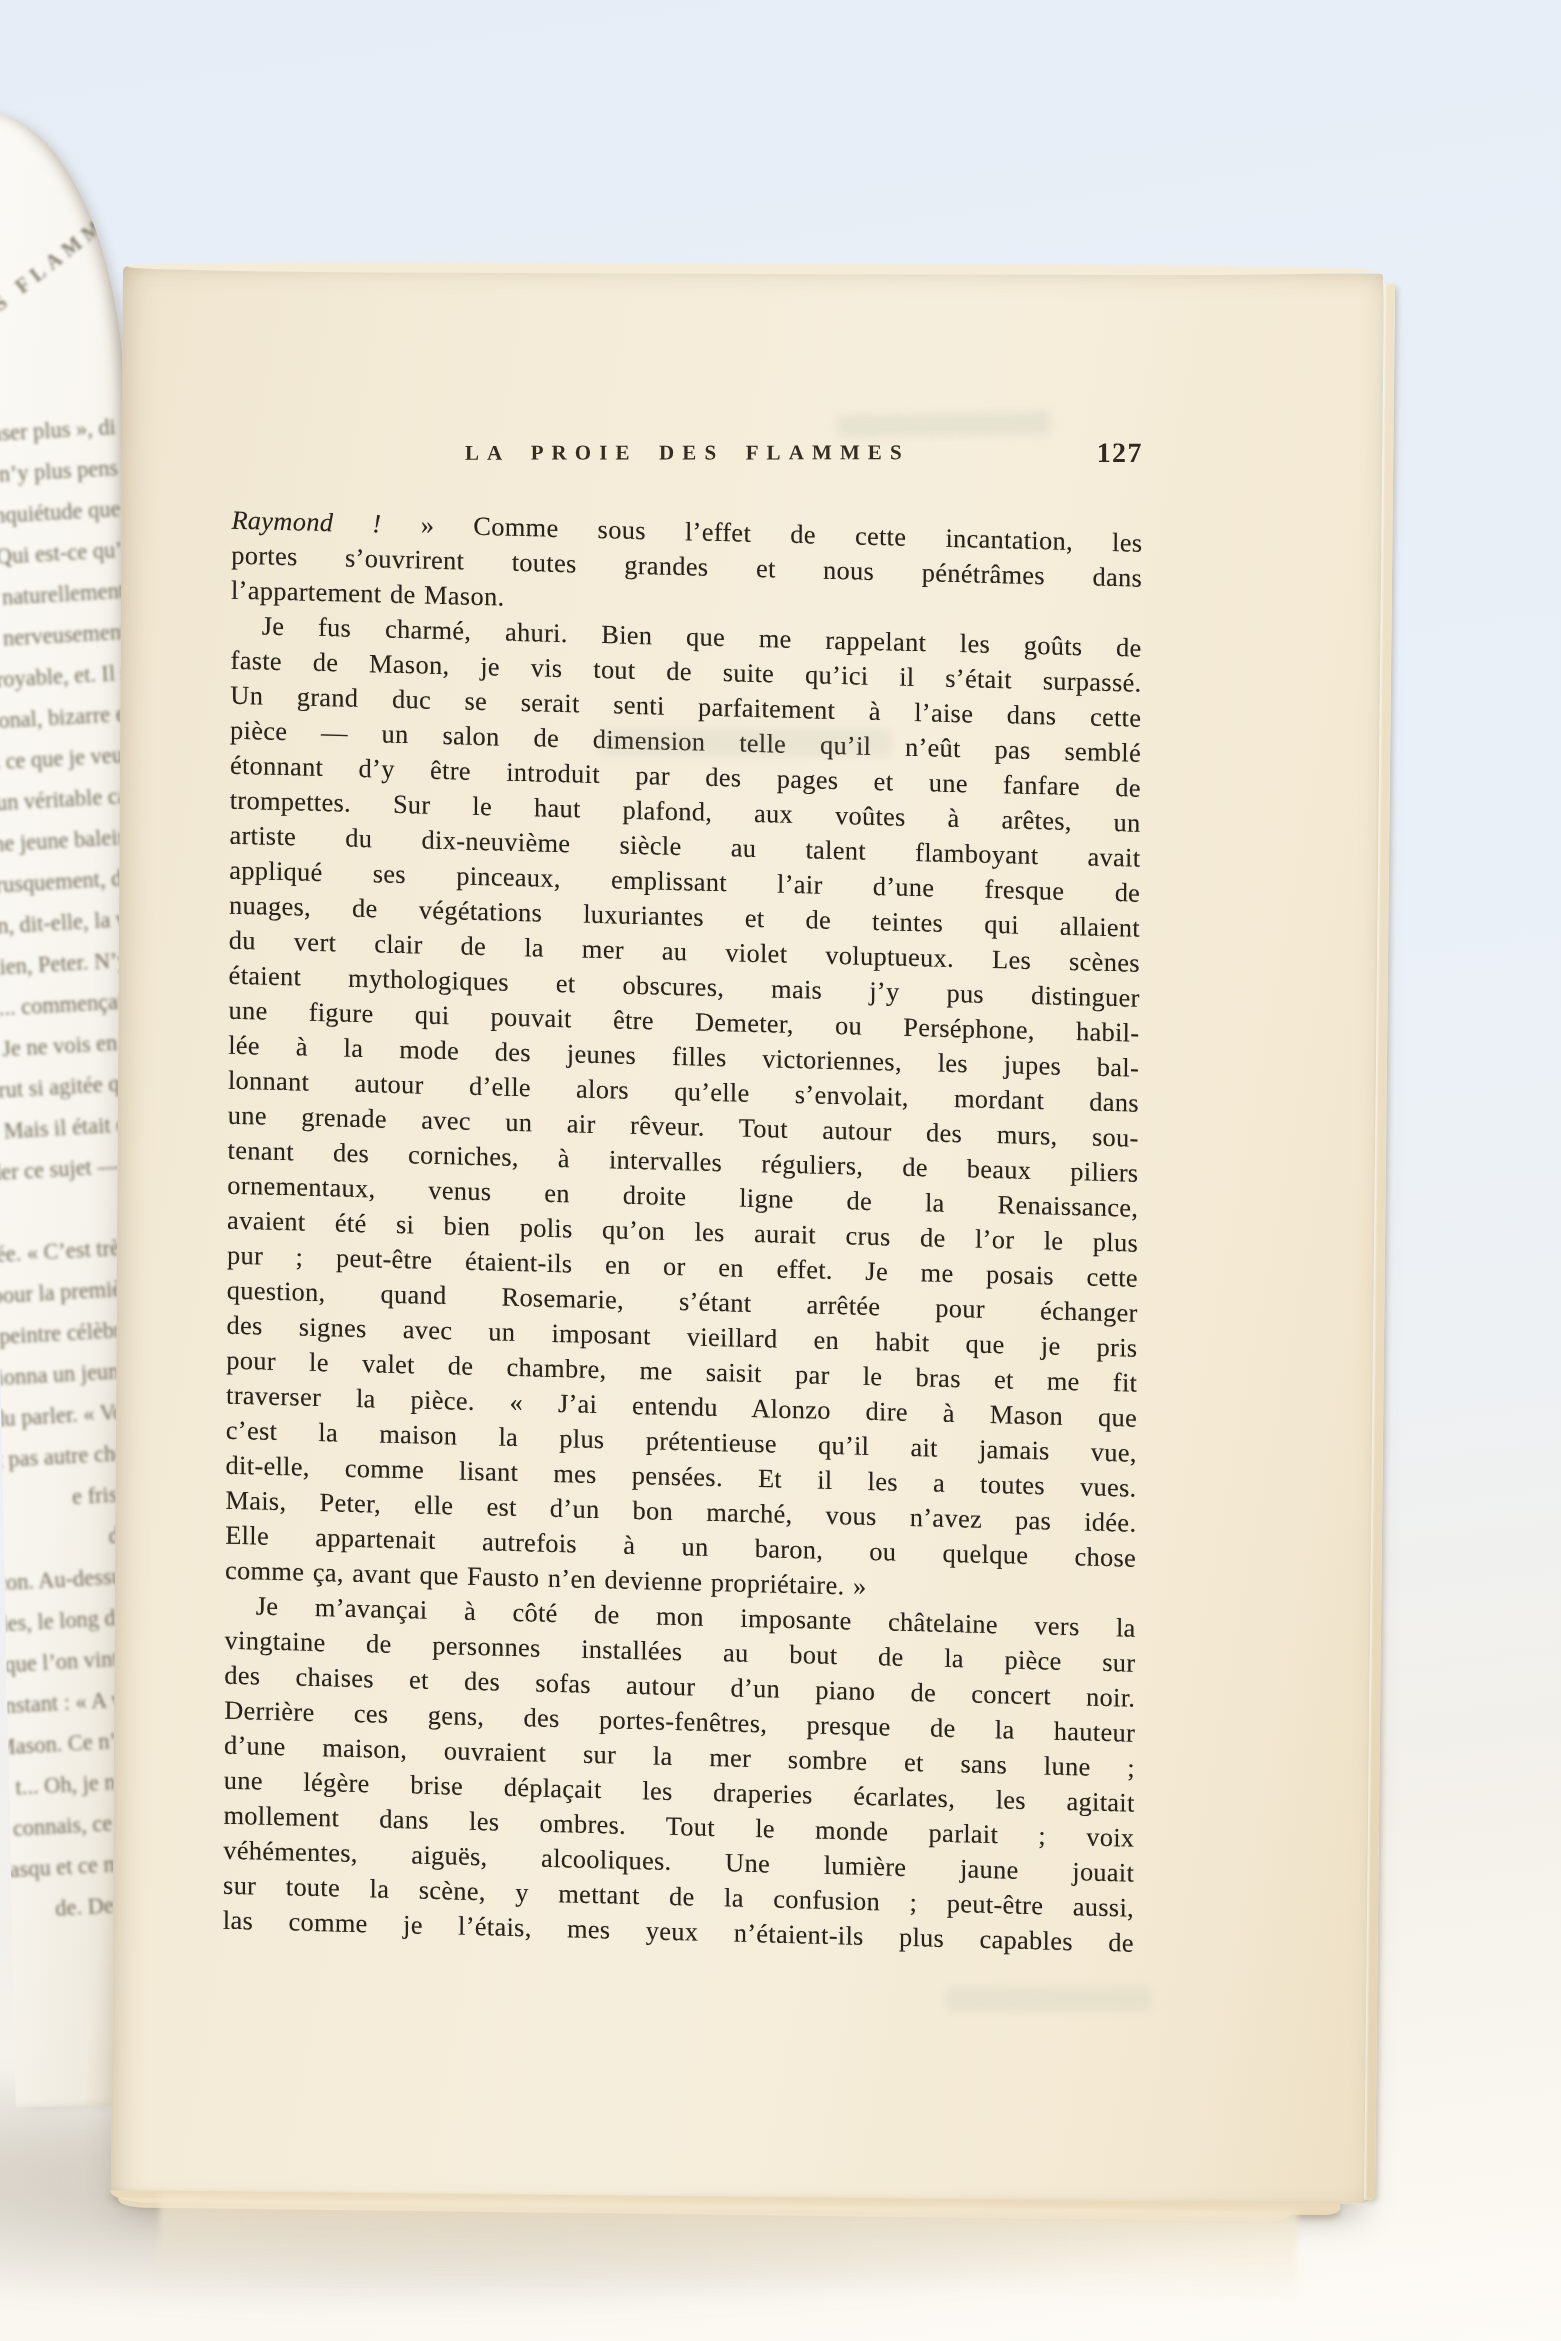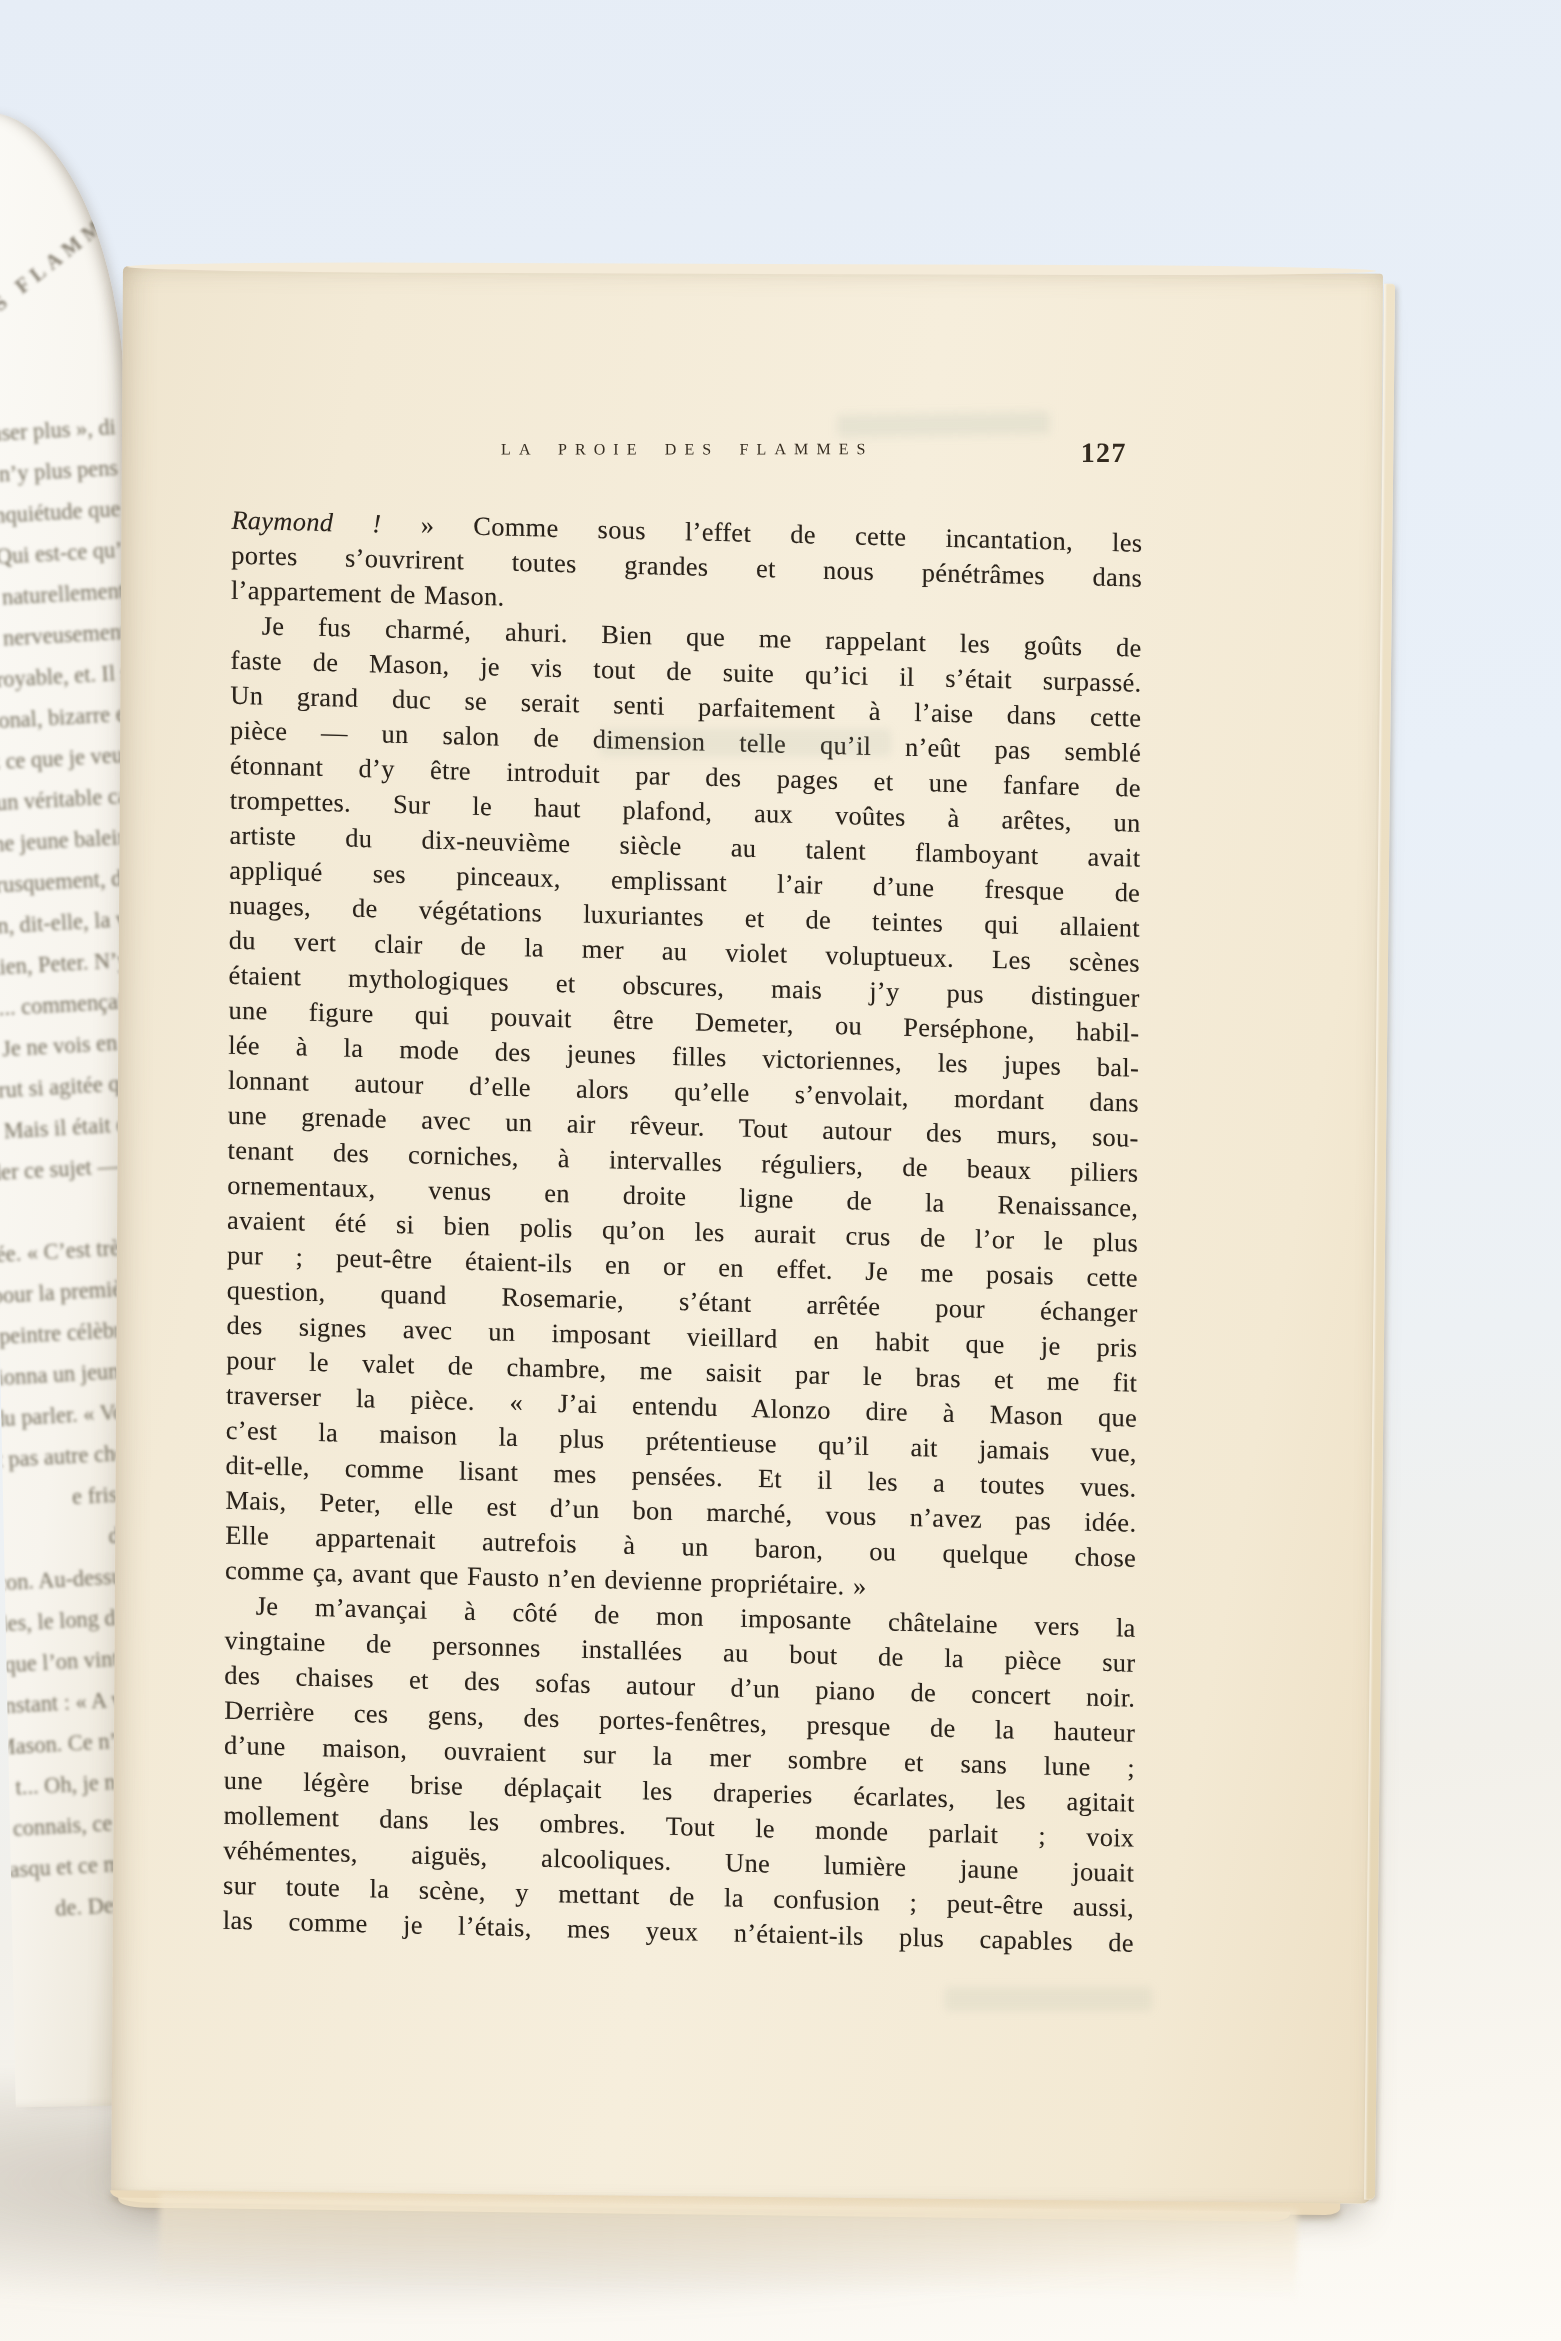--- a/index.html
+++ b/index.html
@@ -57,22 +57,22 @@
     box-shadow:inset 2px 0 2px rgba(255,255,255,.55), 2.7px 2.7px 5.4px rgba(110,90,60,.25);
     transform:rotate(.25deg);border-radius:0 4.1px 5.4px 0;}
   .deckle1{position:absolute;left:-1.4px;right:31px;bottom:-8.8px;height:11.5px;background:#ead9ba;
     border-radius:0 0 15px 41px/0 0 6.8px 11px;transform:rotate(.25deg);
     box-shadow:0 4.1px 6.8px rgba(128,108,78,.35);}
   .deckle2{position:absolute;left:6.8px;right:81px;bottom:-15.6px;height:10.2px;background:#f1e2c4;opacity:.85;
     border-radius:0 0 20.3px 27px/0 0 8.1px 8.1px;transform:rotate(.35deg);}
   
   .page-inner{position:absolute;left:110px;top:171px;width:911px;}
   .running-head{position:relative;height:35px;text-align:center;transform:rotate(-.4deg);}
-  .rh-title{font-size:16px;font-weight:400;letter-spacing:8.1px;word-spacing:8.1px;color:#362d21;}
-  .rh-folio{position:absolute;right:16px;top:-2.7px;font-size:28px;font-weight:700;letter-spacing:1.4px;color:#332a1f;}
+  .rh-title{font-size:21px;font-weight:700;letter-spacing:8.1px;word-spacing:8.1px;color:#362d21;}
+  .rh-folio{position:absolute;right:0;top:-2.7px;font-size:28px;font-weight:700;letter-spacing:1.4px;color:#332a1f;}
   .body-text{margin-top:30px;transform:skewY(1.1deg);transform-origin:left top;}
   .bodyline{
     font-size:26.4px;line-height:35px;height:35px;color:#2a231b;
     letter-spacing:0.3px;word-spacing:1.7px;
     text-align:justify;text-align-last:justify;
     text-shadow:0 0 0.7px rgba(42,35,27,.35);
     white-space:nowrap;
   }
   .bodyline.last{text-align-last:left;}
   .bodyline.indent{padding-left:31px;}

